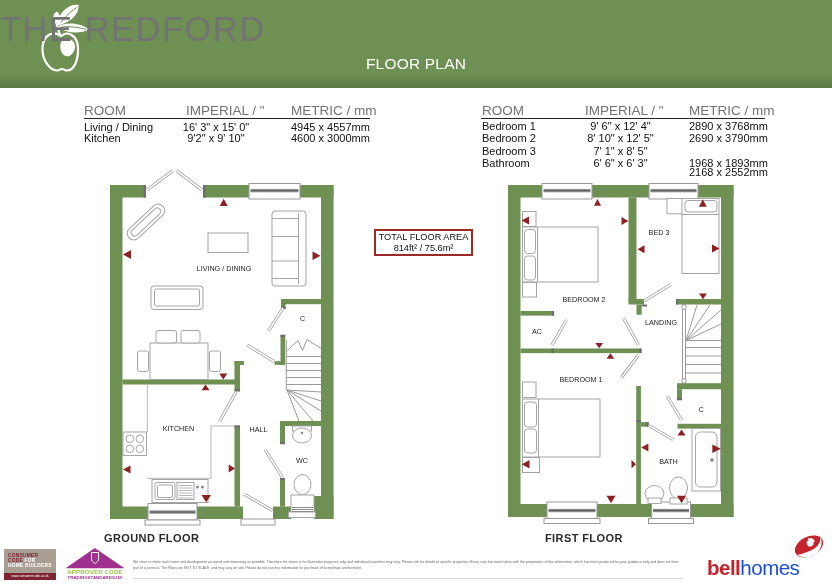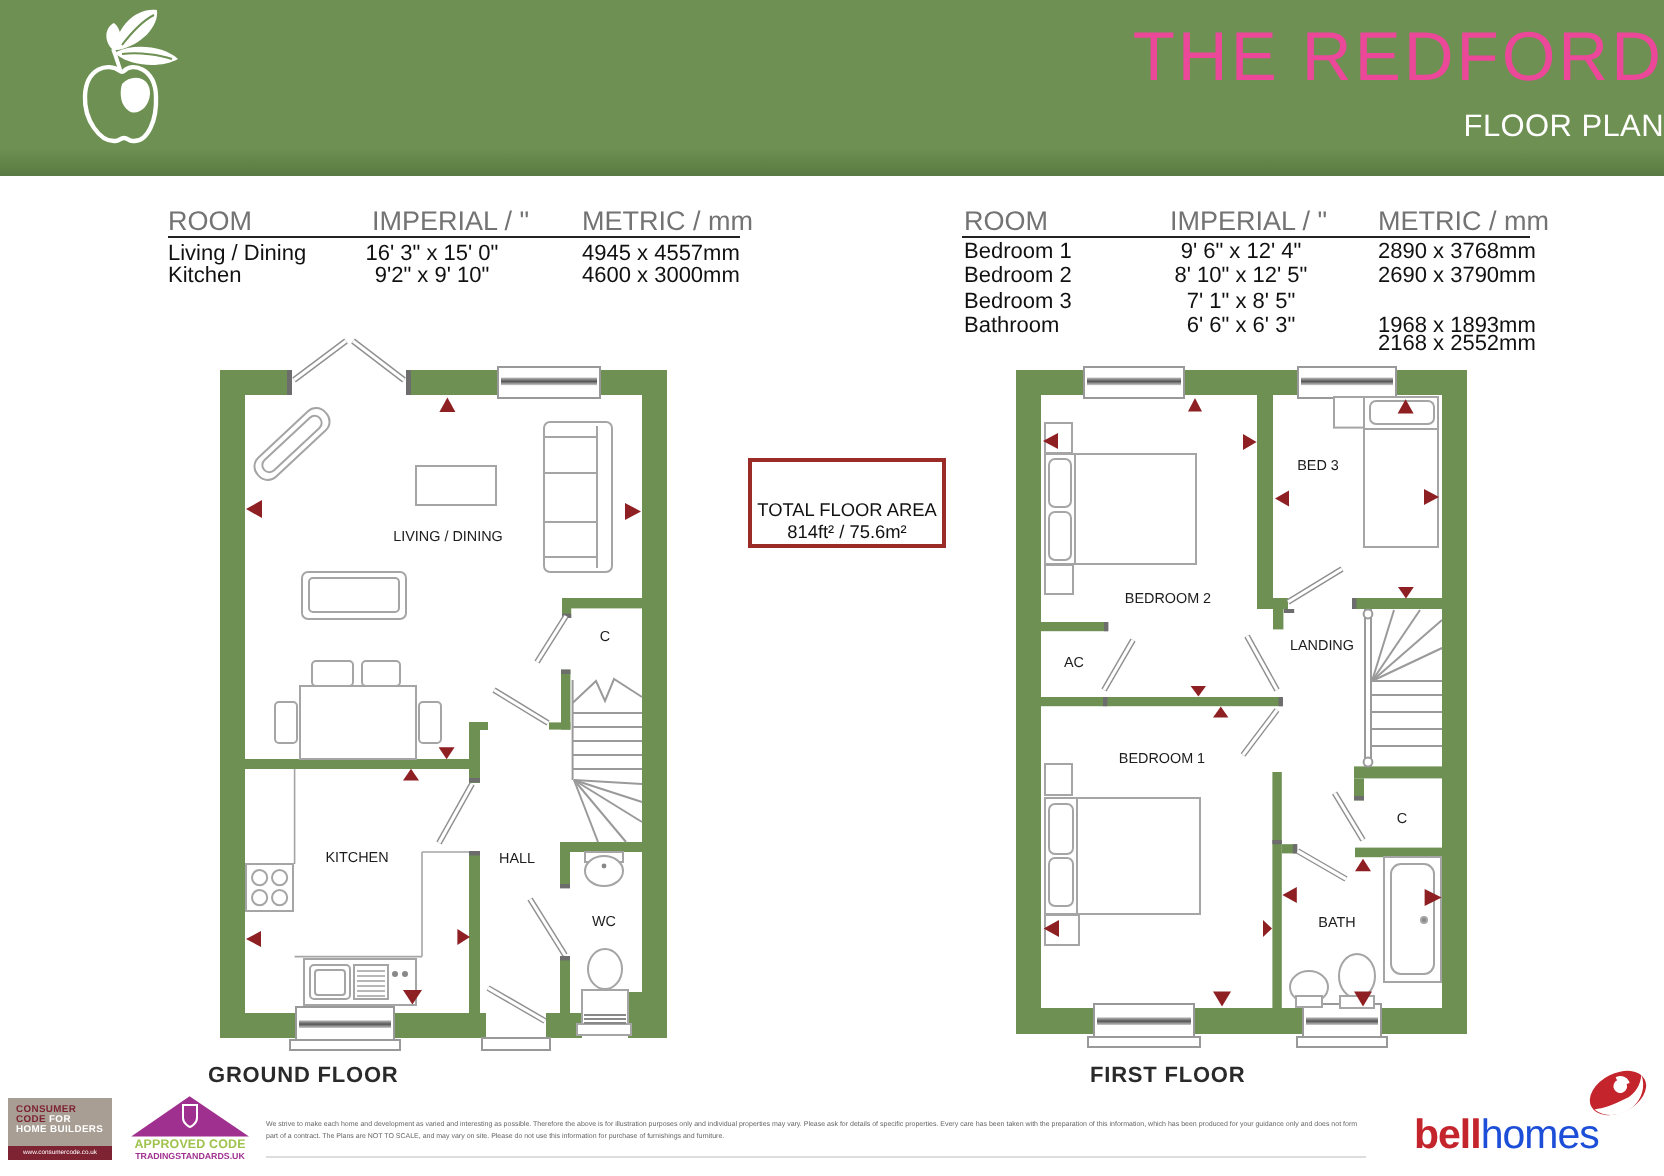--- a/index.html
+++ b/index.html
@@ -2,32 +2,32 @@
 <html><head>
 <meta charset="utf-8">
 <style>
   html,body{margin:0;padding:0;background:#fff;}
   .page{position:relative;width:832px;height:588px;background:#fff;overflow:hidden;
         font-family:"Liberation Sans",sans-serif;}
   .abs{position:absolute;}
   
   .hdr{position:absolute;left:0;top:0;width:832px;height:88px;
        background:linear-gradient(180deg,#6e9053 0px,#6e9053 74px,#648549 81px,#597943 88px);}
-  .title{position:absolute;left:0;top:10px;width:832px;text-align:right;color:#ec4899;
+  .title{position:absolute;left:0;top:10px;width:832px;text-align:left;color:#737373;
          font-size:34.5px;letter-spacing:1.5px;}
-  .subtitle{position:absolute;left:0;top:55px;width:832px;text-align:right;color:#fff;
+  .subtitle{position:absolute;left:0;top:55px;width:832px;text-align:center;color:#fff;
          font-size:15.5px;letter-spacing:0.2px;}
   
   .th{position:absolute;font-size:13.5px;color:#737373;white-space:nowrap;}
   .td{position:absolute;font-size:11px;color:#111;white-space:nowrap;}
   .rule{position:absolute;height:1.5px;background:#222;}
   .ctr{text-align:center;}
   
   .tfa{position:absolute;left:374px;top:229px;width:95px;height:22px;border:2px solid #9b2b26;
-       text-align:center;font-size:9.2px;color:#111;line-height:10.8px;padding-top:19px;}
+       text-align:center;font-size:9.2px;color:#111;line-height:10.8px;padding-top:1px;}
   
   .floorlab{position:absolute;font-size:11px;font-weight:bold;color:#2a2a2a;letter-spacing:0.4px;}
   
   .disc{position:absolute;left:133px;top:560px;width:552px;font-size:3.5px;color:#666;line-height:5.9px;}
   .discline{position:absolute;left:133px;top:578px;width:550px;height:1px;background:#ddd;}
   .cc{position:absolute;left:4px;top:549px;width:52px;height:31px;background:#a89e94;}
   .ccb{position:absolute;left:0;bottom:0;width:52px;height:7px;background:#7d2332;color:#fff;
        font-size:3.2px;text-align:center;line-height:7px;}
   .cct{position:absolute;left:4px;top:3.5px;font-size:4.9px;font-weight:bold;line-height:5.4px;color:#7d2332;letter-spacing:0.2px;}
   .cct .w{color:#fff;}

